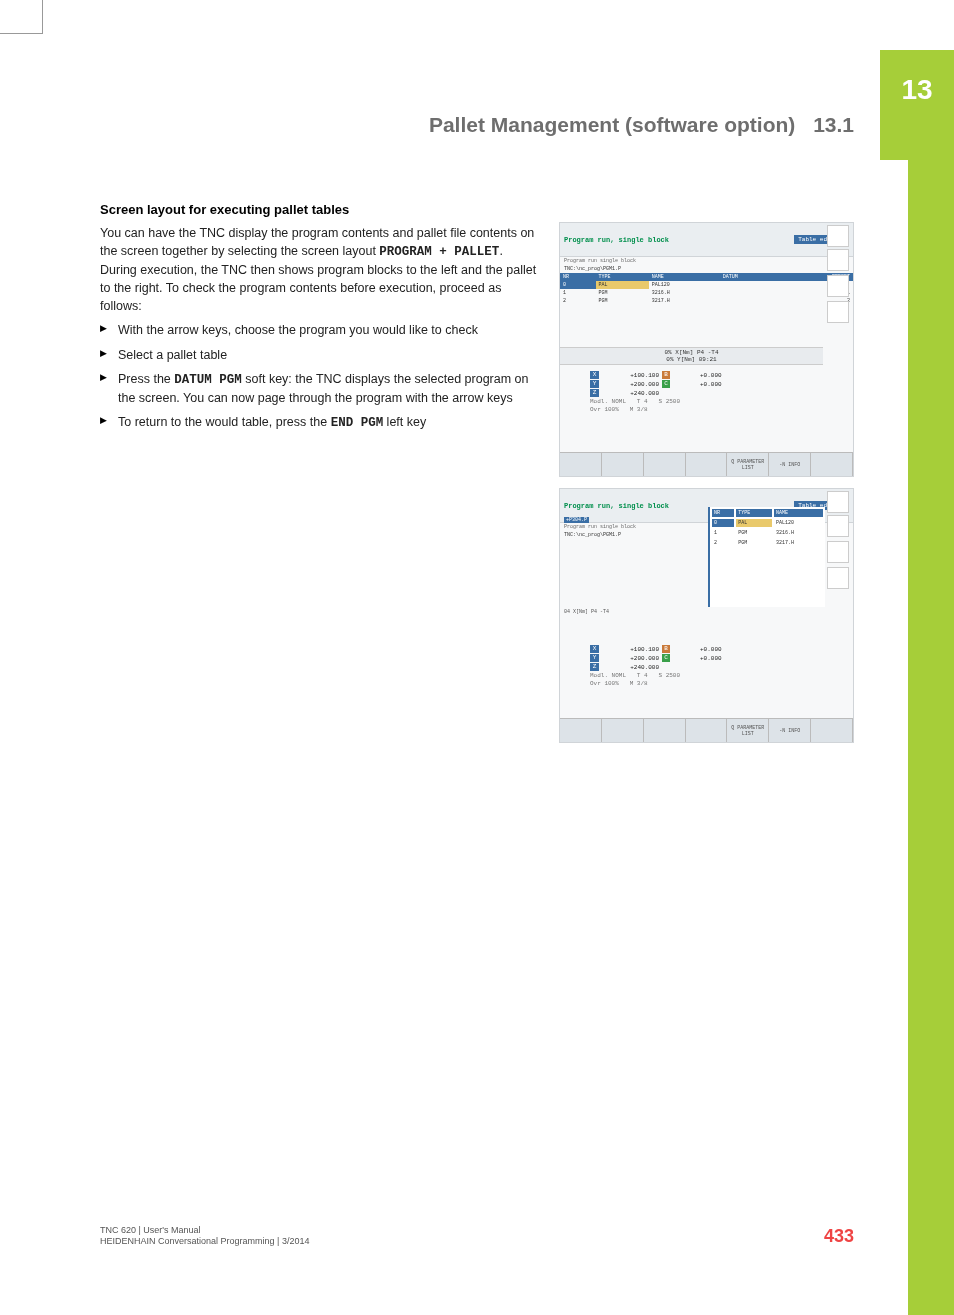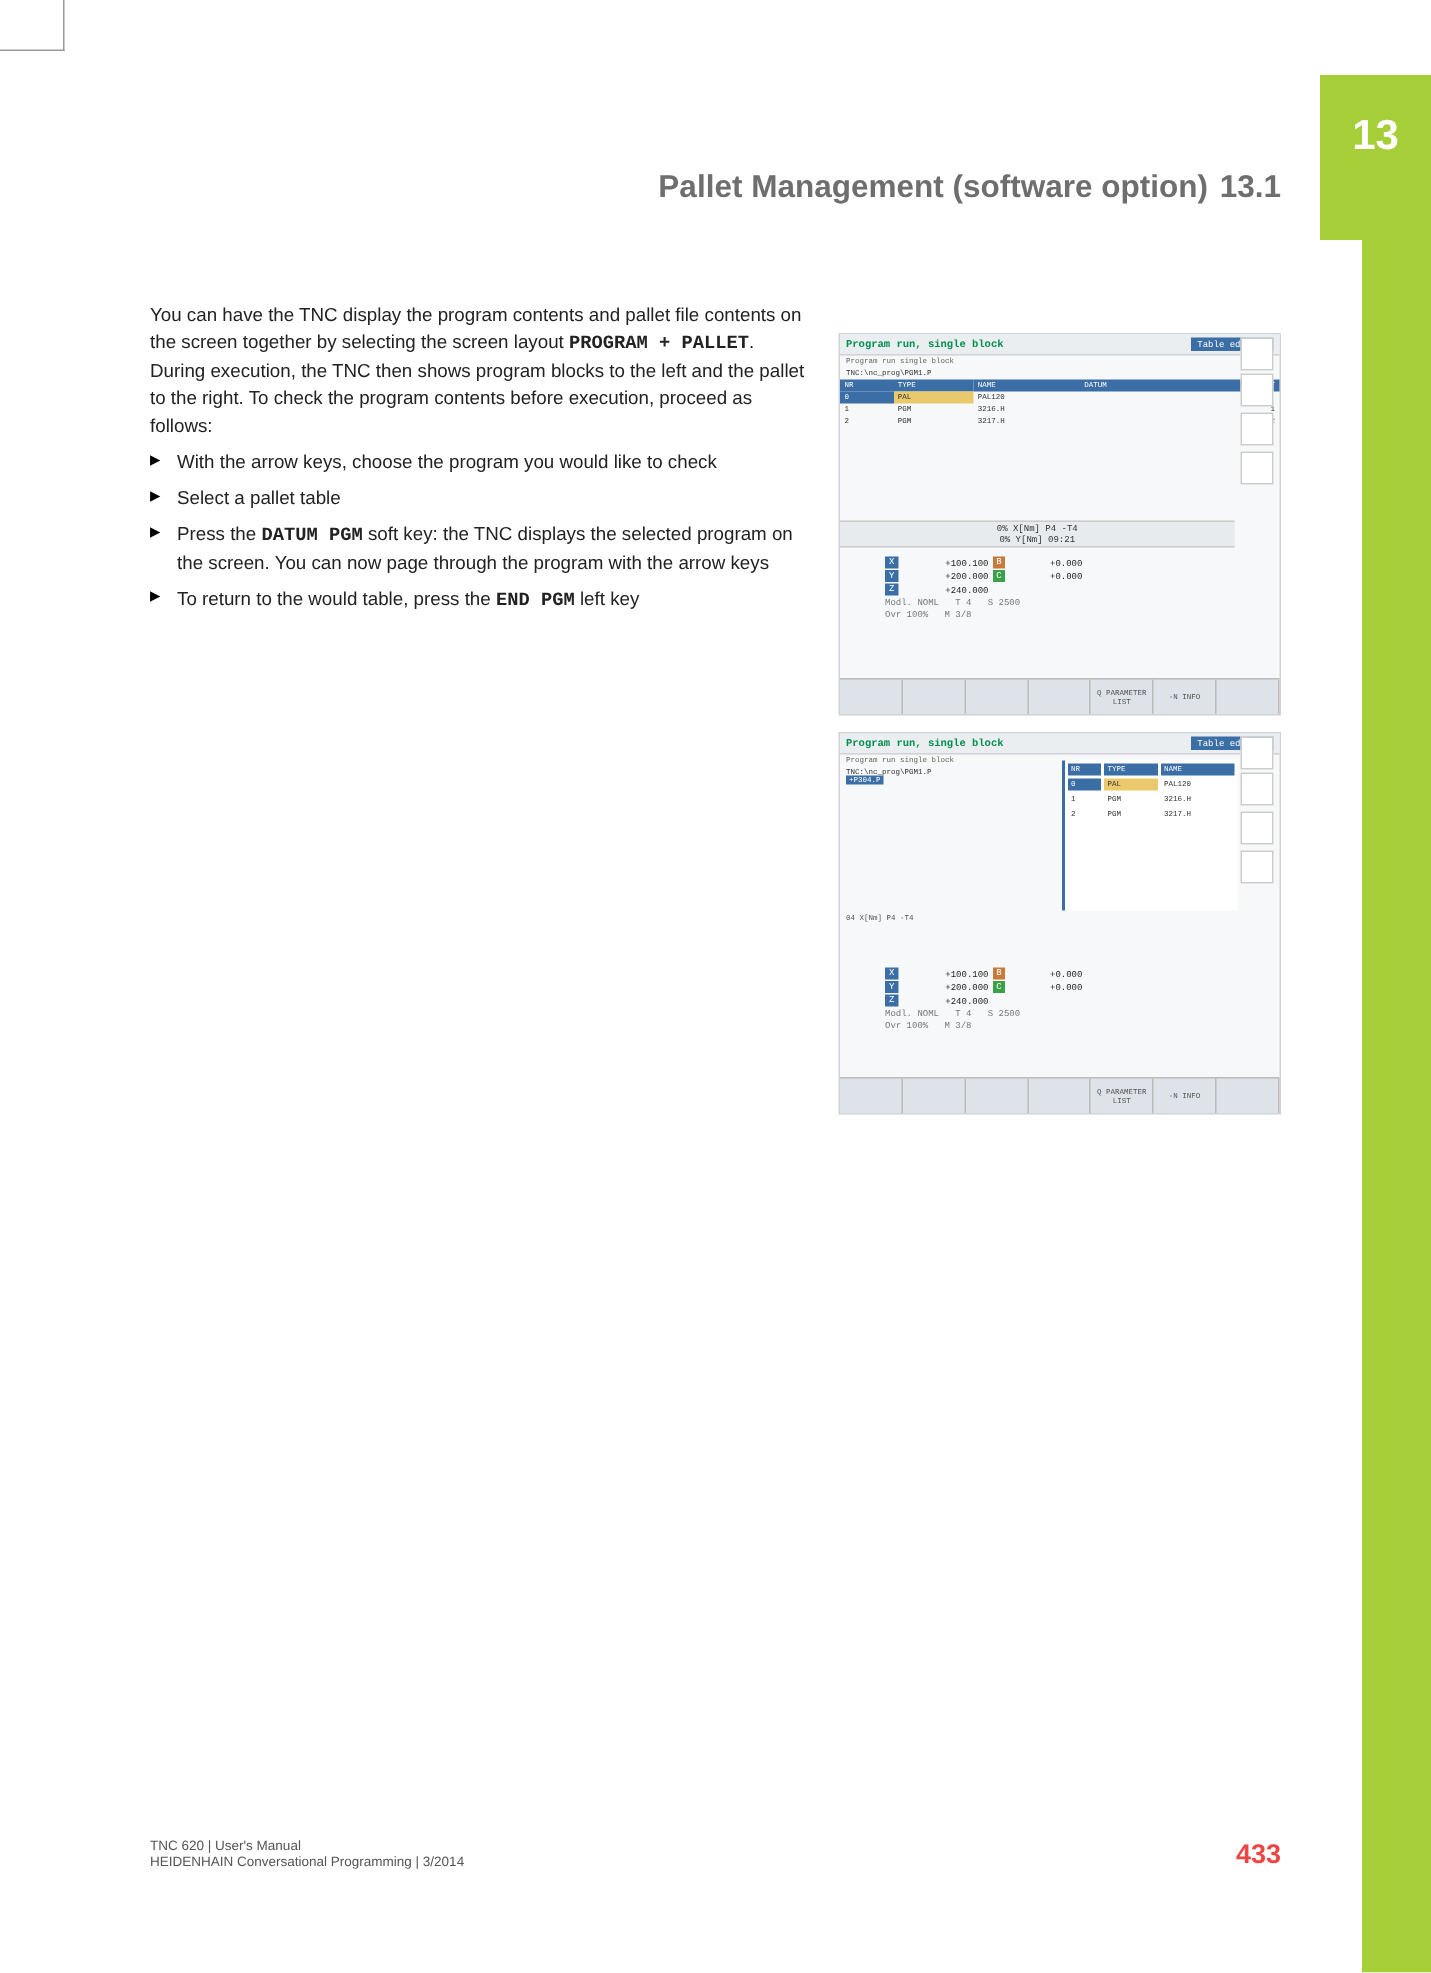--- a/index.html
+++ b/index.html
@@ -4,32 +4,32 @@
 <style>
   * { box-sizing: border-box; margin: 0; padding: 0; }
   html, body { width: 954px; height: 1315px; background: #fff; font-family: Arial, Helvetica, sans-serif; color: #333; }
   .page { position: relative; width: 954px; height: 1315px; }
   .crop-v { position: absolute; top: 0; left: 42px; width: 1px; height: 34px; background: #999; }
   .crop-h { position: absolute; top: 33px; left: 0; width: 43px; height: 1px; background: #999; }
   .side-tab { position: absolute; top: 50px; right: 0; width: 74px; height: 110px; background: #a6ce39; display: flex; align-items: flex-start; justify-content: center; padding-top: 24px; }
   .side-tab span { color: #fff; font-size: 28px; font-weight: bold; }
   .side-strip { position: absolute; top: 160px; right: 0; width: 46px; bottom: 0; background: #a6ce39; }
   .header { position: absolute; top: 113px; left: 100px; right: 100px; text-align: right; color: #6e6e6e; font-size: 21px; font-weight: bold; }
-  .header .num { margin-left: 2px; }
+  .header .num { margin-left: 12px; }
   .content { position: absolute; top: 201px; left: 100px; width: 440px; font-size: 12.5px; line-height: 1.45; color: #222; }
   .content h3 { font-size: 13px; font-weight: bold; margin-bottom: 4px; color: #000; }
   .content p { margin-bottom: 6px; }
   .content ul { list-style: none; padding: 0; margin-top: 4px; }
   .content li { position: relative; padding-left: 18px; margin-bottom: 6px; }
   .content li::before { content: "▶"; position: absolute; left: 0; top: 1px; font-size: 9px; color: #000; }
   .b { font-weight: bold; font-family: Liberation Mono, monospace; }
   .figure { position: absolute; right: 100px; width: 295px; background: #f7f8f9; border: 1px solid #d0d4d8; font-family: "Courier New", monospace; font-size: 6px; color: #333; }
   .fig1 { top: 222px; height: 255px; }
   .fig2 { top: 488px; height: 255px; }
-  .fig-head { display: flex; align-items: center; padding: 2px 4px; background: #eaeef1; border-bottom: 1px solid #d0d4d8; }
+  .fig-head { display: flex; align-items: center; padding: 12px 4px; background: #eaeef1; border-bottom: 1px solid #d0d4d8; }
   .fig-title { color: #008f4c; font-weight: bold; font-size: 7px; }
   .fig-tab { margin-left: auto; background: #3a6ea5; color: #fff; padding: 1px 4px; font-size: 6px; display: flex; align-items: center; }
   .fig-gear { position: absolute; top: 2px; right: 4px; width: 22px; height: 22px; border: 1px solid #ccc; background: #fff; }
   .fig-tbl { width: 100%; font-size: 5px; border-collapse: collapse; }
   .fig-tbl th { background: #3a6ea5; color: #fff; text-align: left; padding: 1px 3px; font-weight: normal; }
   .fig-tbl td { padding: 1px 3px; }
   .fig-tbl tr.hl td:first-child { background: #3a6ea5; color: #fff; }
   .fig-status { position: absolute; left: 0; right: 30px; top: 124px; text-align: center; background: #e8ebee; padding: 1px 0; font-size: 6px; color: #333; border-top: 1px solid #ccc; border-bottom: 1px solid #ccc; }
   .fig-coords { position: absolute; left: 30px; top: 148px; font-size: 6px; }
   .fig-coords .row { display: flex; align-items: center; margin-bottom: 1px; }
@@ -65,20 +65,21 @@
     <span>13</span>
   </div>
   <div class="side-strip"></div>
 
   <div class="header">
     <span>Pallet Management (software option)</span>
     <span class="num">13.1</span>
   </div>
 
   <div class="content">
+    <h3>Screen layout for executing pallet tables</h3>
     <p>
       <span>You can have the TNC display the program contents and pallet file contents on the screen together by selecting the screen layout </span><span class="b">PROGRAM + PALLET</span><span>. During execution, the TNC then shows program blocks to the left and the pallet to the right. To check the program contents before execution, proceed as follows:</span>
     </p>
     <ul>
       <li>With the arrow keys, choose the program you would like to check</li>
       <li>Select a pallet table</li>
       <li>
         <span>Press the </span><span class="b">DATUM PGM</span><span> soft key: the TNC displays the selected program on the screen. You can now page through the program with the arrow keys</span>
       </li>
       <li>

